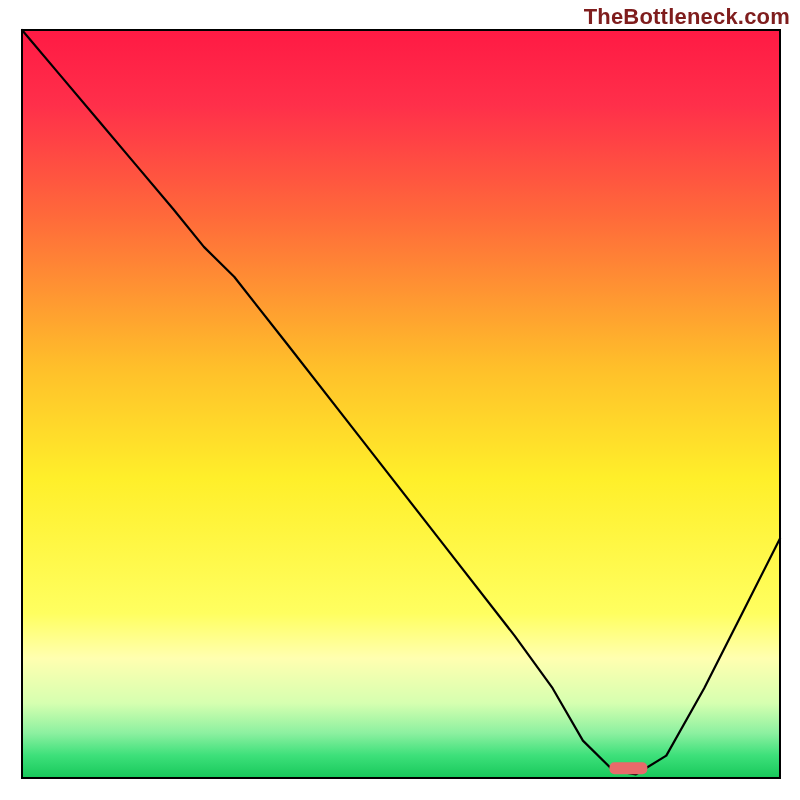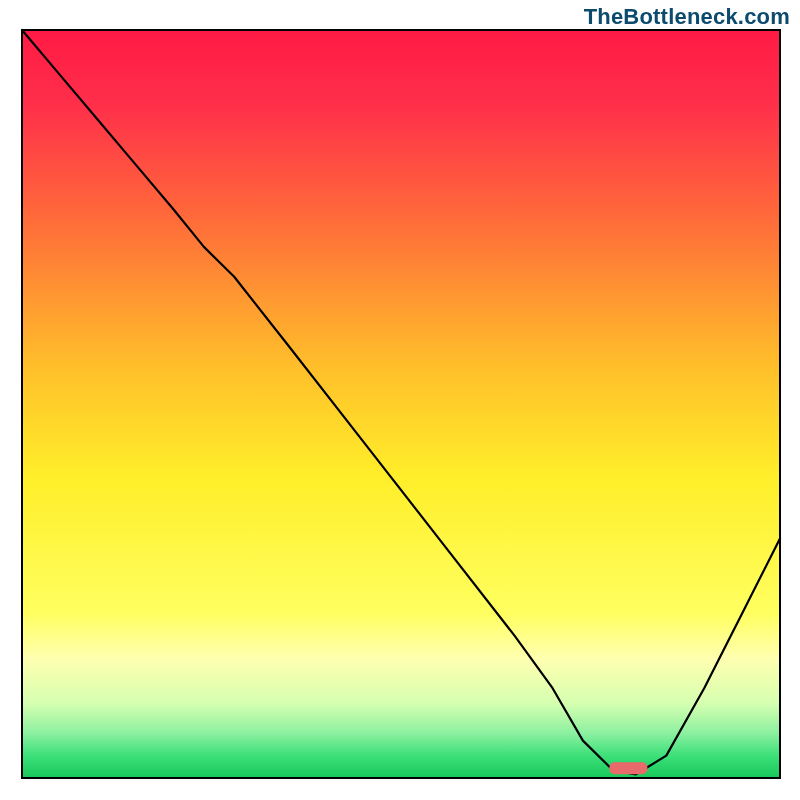--- a/index.html
+++ b/index.html
@@ -14,21 +14,21 @@
     position: relative;
     width: 800px;
     height: 800px;
   }
   .watermark {
     position: absolute;
     top: 4px;
     right: 10px;
     font-size: 22px;
     font-weight: 600;
-    color: #0c4a6e;
+    color: #7f1d1d;
     letter-spacing: 0.2px;
     z-index: 10;
   }
   svg.plot {
     position: absolute;
     top: 0;
     left: 0;
   }
 </style>
 </head>

